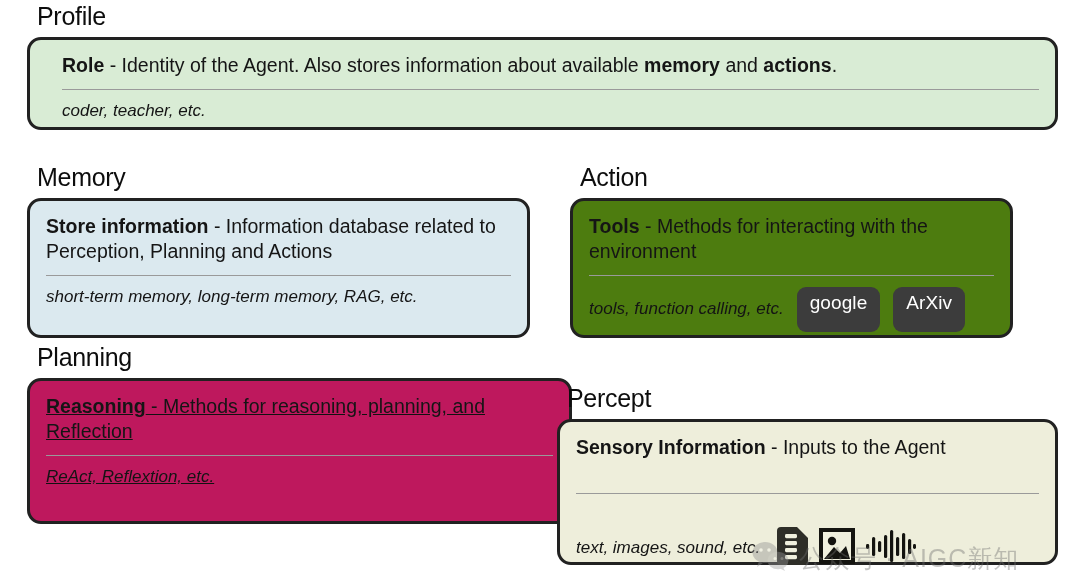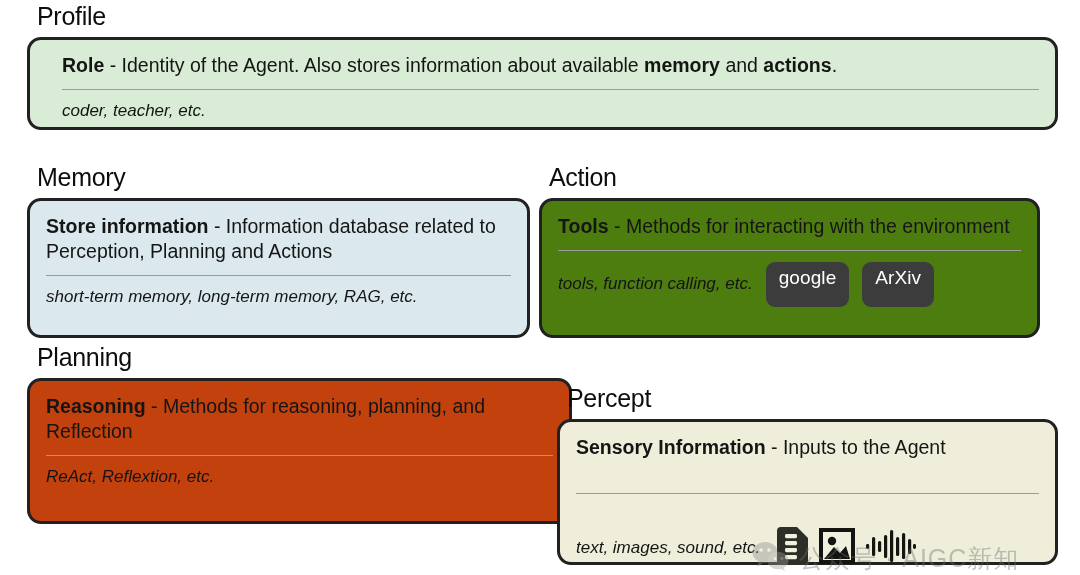--- a/index.html
+++ b/index.html
@@ -81,31 +81,31 @@
     border-radius: 9px;
     padding: 6px 13px 19px 13px;
     line-height: 1.05;
     letter-spacing: 0.1px;
   }
 
   
   .c-profile  { background: #d9ecd5; }
   .c-memory   { background: #dbe9ef; }
   .c-action   { background: #4d7c0f; }
-  .c-planning { background: #c2410c; }
+  .c-planning { background: #be185d; text-decoration: underline; }
   .c-percept  { background: #eeeedb; gap: 22px; }
 
   
   #sec-profile  { left: 27px;  top: 4px;   width: 1031px; }
   #sec-profile  .card { height: 93px; padding-left: 32px; }
 
   #sec-memory   { left: 27px;  top: 165px; width: 503px; }
   #sec-memory   .card { height: 140px; }
 
-  #sec-action   { left: 539px; top: 165px; width: 501px; }
+  #sec-action   { left: 570px; top: 165px; width: 443px; }
   #sec-action   .card { height: 140px; }
 
   #sec-planning { left: 27px;  top: 345px; width: 545px; }
   #sec-planning .card { height: 146px; }
 
   #sec-percept  { left: 557px; top: 386px; width: 501px; }
   #sec-percept  .card { height: 146px; }
 
   
   .percept-icons {

